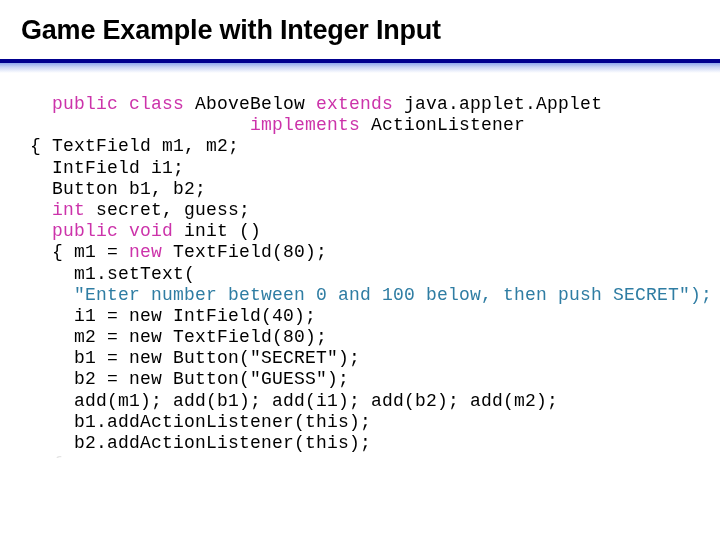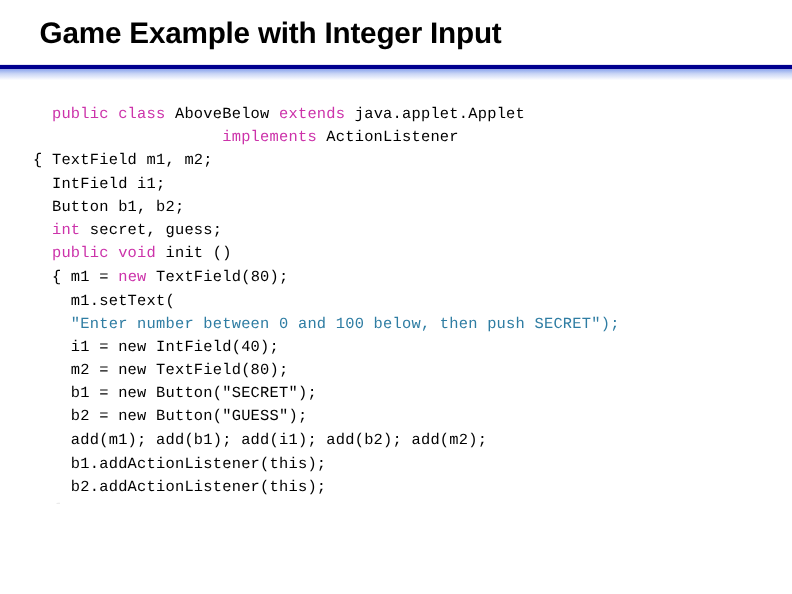--- a/index.html
+++ b/index.html
@@ -26,21 +26,21 @@
   
   .title-area {
     position: absolute;
     left: 0;
     top: 0;
     width: 720px;
     height: 62px;
   }
   .slide-title {
     position: absolute;
-    left: 36px;
+    left: 21px;
     top: 14px;
     font-family: "Liberation Sans", sans-serif;
     font-size: 27px;
     font-weight: bold;
     letter-spacing: -0.2px;
     color: #000000;
     white-space: nowrap;
     line-height: 32px;
   }
 
@@ -69,21 +69,21 @@
     background: linear-gradient(to bottom, #8fa8ee 0%, #c9d5f5 40%, #ffffff 100%);
   }
 
   
   .code-block {
     position: absolute;
     left: 0;
     top: 94px;
     width: 720px;
     font-family: "Liberation Mono", "DejaVu Sans Mono", monospace;
-    font-size: 14px;
+    font-size: 18px;
     line-height: 21.2px;
     color: #000000;
     white-space: pre;
     letter-spacing: 0.2px;
   }
   .code-line {
     height: 21.2px;
     white-space: pre;
   }
   .ln-indent-0 { padding-left: 30px; }

